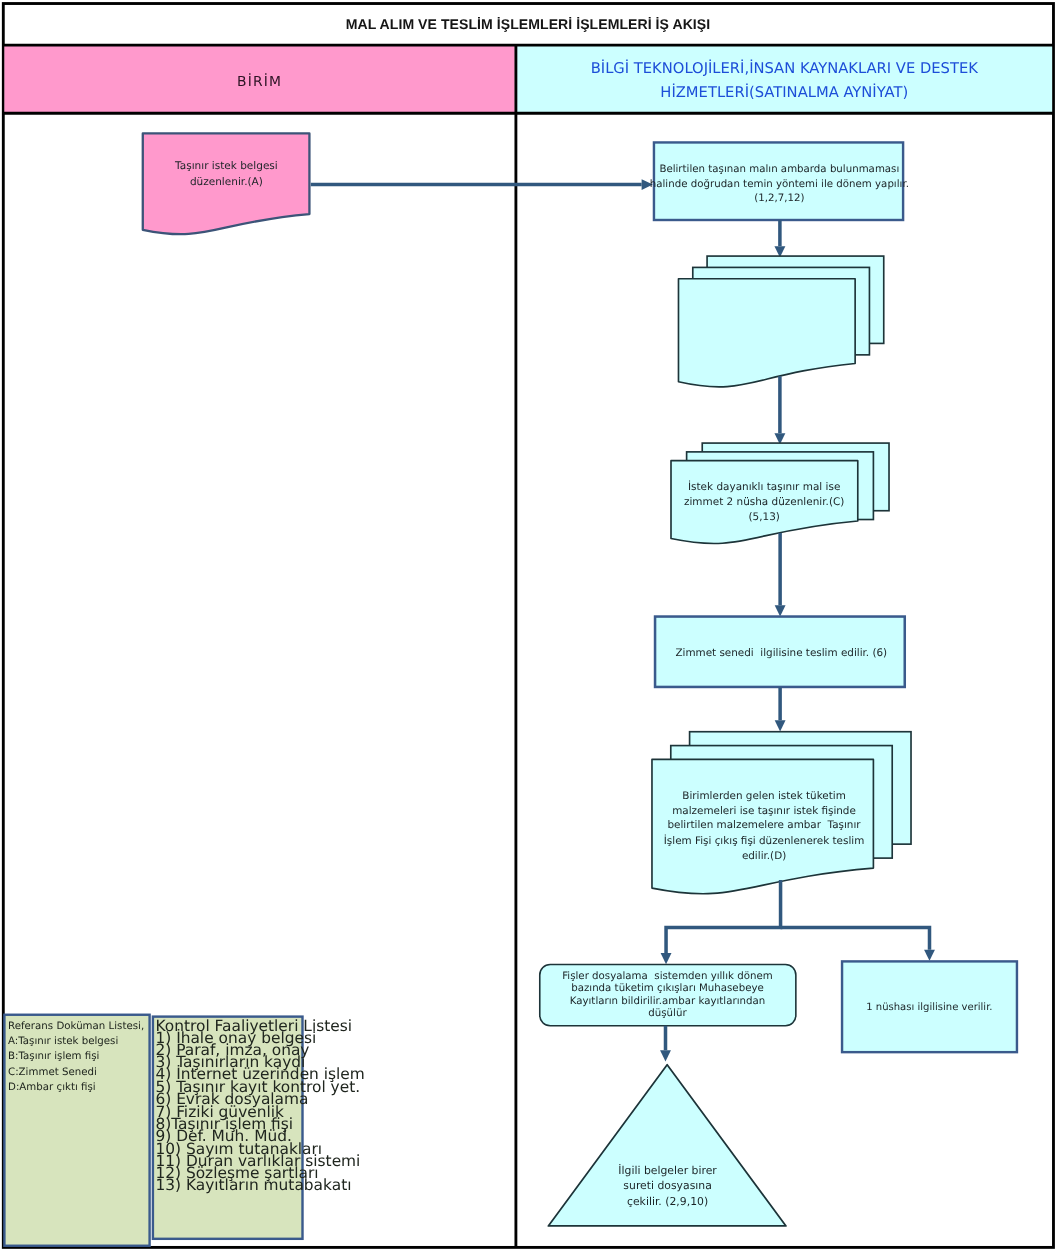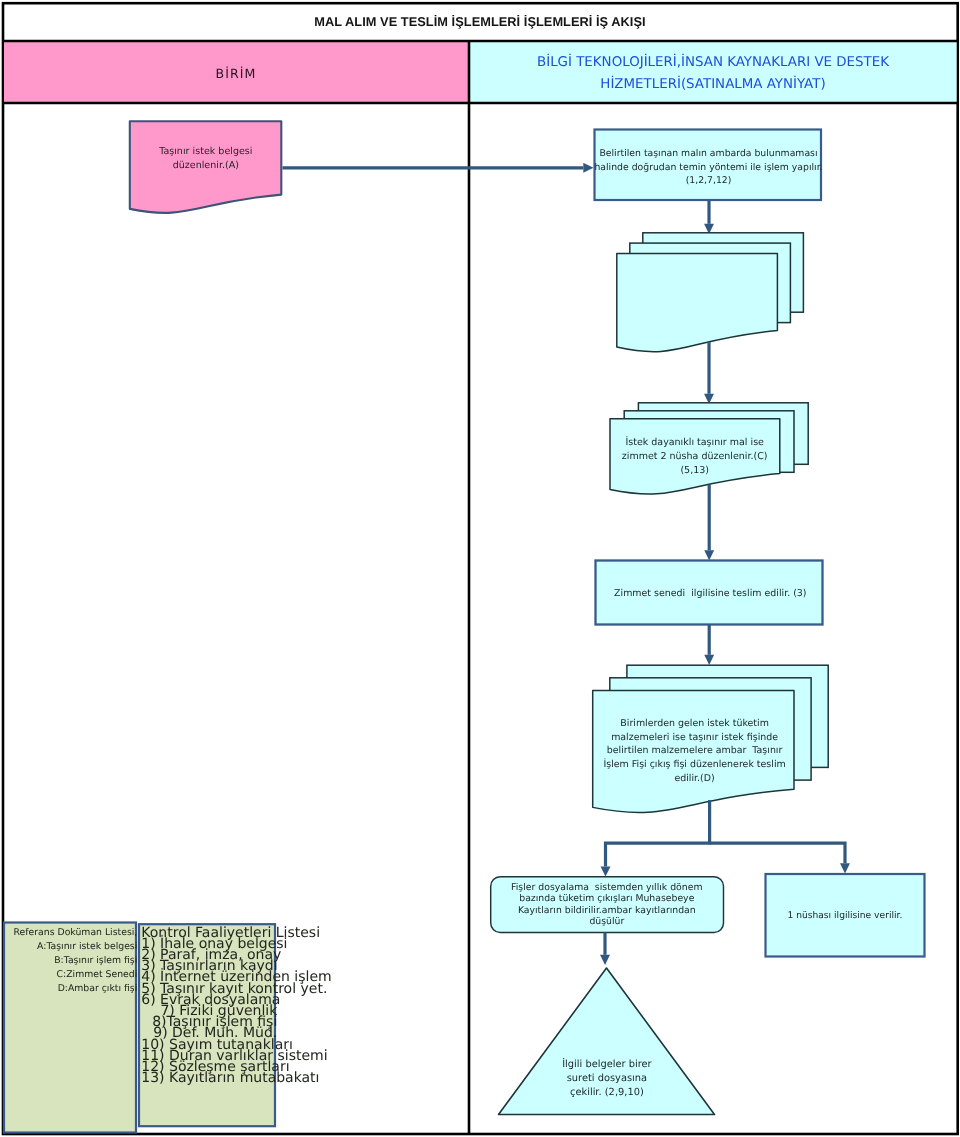--- a/index.html
+++ b/index.html
@@ -7,21 +7,21 @@
 body{width:960px;height:1137px;overflow:hidden;font-family:"DejaVu Sans",sans-serif;-webkit-font-smoothing:antialiased;text-rendering:geometricPrecision;}
 #root{position:relative;width:960px;height:1137px;background:#fff;}
 .txt{transform:translateZ(0);}
 #vector{position:absolute;left:0;top:0;}
 .txt{position:absolute;color:#231f20;white-space:pre;}
 .ctr{text-align:center;}
 #page-title{left:0;top:13.6px;width:960px;font-family:"Liberation Sans",sans-serif;font-weight:bold;font-size:12.8px;letter-spacing:0.04px;color:#161616;text-align:center;}
 #col1-label{left:4px;top:65.5px;width:464px;font-size:12.6px;letter-spacing:1.05px;color:#2d1324;text-align:center;}
 #col2-label{left:470px;top:51.8px;width:486px;font-size:13.4px;line-height:22px;color:#1d4ed8;text-align:center;}
 .node-text{font-size:9.5px;line-height:13.9px;color:#1b2326;text-align:center;}
-.listbox-text{font-size:9.3px;line-height:13.9px;color:#20261f;text-align:right;}
+.listbox-text{font-size:9.3px;line-height:13.9px;color:#20261f;text-align:left;}
 #control-list{font-size:14px;line-height:11.2px;}
 </style>
 </head>
 <body>
 
 <div id="root">
 <svg id="vector" width="960" height="1137" viewBox="0 0 960 1137" xmlns="http://www.w3.org/2000/svg">
 <defs>
   <marker id="ah" markerWidth="13" markerHeight="11" refX="0.4" refY="5.25" orient="auto" markerUnits="userSpaceOnUse">
     <path d="M0.4,0.3 L10.6,5.25 L0.4,10.2 Z" fill="#31587E"></path>
@@ -82,22 +82,22 @@
   <rect x="4" y="922.5" width="132" height="210" fill="#D7E4BD" stroke="#3A5A8C" stroke-width="2.2"></rect>
   </g>
   <g>
   <rect x="139" y="924.2" width="136" height="202" fill="#D7E4BD" stroke="#3A5A8C" stroke-width="2.2"></rect>
   </g>
 </svg>
   <div class="txt ctr" id="col1-label">BİRİM</div>
   <div class="txt ctr" id="page-title">MAL ALIM VE TESLİM İŞLEMLERİ İŞLEMLERİ İŞ AKIŞI</div>
   <div class="txt ctr" id="col2-label"><span>BİLGİ TEKNOLOJİLERİ,İNSAN KAYNAKLARI VE DESTEK</span><br><span>HİZMETLERİ(SATINALMA AYNİYAT)</span></div>
   <div class="txt ctr node-text" style="left:-4.20px;top:145.27px;width:420px;font-size:9.55px;line-height:13.90px"><span>Taşınır istek belgesi</span><br><span>düzenlenir.(A)</span></div>
-  <div class="txt ctr node-text" style="left:498.50px;top:147.31px;width:420px;font-size:9.30px;line-height:13.60px"><span>Belirtilen taşınan malın ambarda bulunmaması</span><br><span>halinde doğrudan temin yöntemi ile işlem yapılır.</span><br><span>(1,2,7,12)</span></div>
+  <div class="txt ctr node-text" style="left:498.50px;top:147.31px;width:420px;font-size:9.30px;line-height:13.60px"><span>Belirtilen taşınan malın ambarda bulunmaması</span><br><span>halinde doğrudan temin yöntemi ile dönem yapılır.</span><br><span>(1,2,7,12)</span></div>
   <div class="txt ctr node-text" style="left:484.70px;top:436.49px;width:420px;font-size:9.50px;line-height:13.90px"><span>İstek dayanıklı taşınır mal ise</span><br><span>zimmet 2 nüsha düzenlenir.(C)</span><br><span>(5,13)</span></div>
-  <div class="txt ctr node-text" style="left:500.30px;top:587.21px;width:420px;font-size:9.45px;line-height:13.90px"><span>Zimmet senedi  ilgilisine teslim edilir. (3)</span></div>
+  <div class="txt ctr node-text" style="left:500.30px;top:587.21px;width:420px;font-size:9.45px;line-height:13.90px"><span>Zimmet senedi  ilgilisine teslim edilir. (6)</span></div>
   <div class="txt ctr node-text" style="left:484.60px;top:716.61px;width:420px;font-size:9.45px;line-height:13.90px"><span>Birimlerden gelen istek tüketim</span><br><span>malzemeleri ise taşınır istek fişinde</span><br><span>belirtilen malzemelere ambar  Taşınır</span><br><span>İşlem Fişi çıkış fişi düzenlenerek teslim</span><br><span>edilir.(D)</span></div>
   <div class="txt ctr node-text" style="left:396.80px;top:881.56px;width:420px;font-size:9.30px;line-height:11.50px"><span>Fişler dosyalama  sistemden yıllık dönem</span><br><span>bazında tüketim çıkışları Muhasebeye</span><br><span>Kayıtların bildirilir.ambar kayıtlarından</span><br><span>düşülür</span></div>
   <div class="txt ctr node-text" style="left:634.90px;top:910.01px;width:420px;font-size:9.15px;line-height:13.90px"><span>1 nüshası ilgilisine verilir.</span></div>
   <div class="txt ctr node-text" style="left:396.90px;top:1058.42px;width:420px;font-size:9.85px;line-height:13.80px"><span>İlgili belgeler birer</span><br><span>sureti dosyasına</span><br><span>çekilir. (2,9,10)</span></div>
   <div class="txt listbox-text" style="left:7.3px;top:926.2px;width:130px"><span>Referans Doküman Listesi,</span><br><span>A:Taşınır istek belgesi</span><br><span>B:Taşınır işlem fişi</span><br><span>C:Zimmet Senedi</span><br><span>D:Ambar çıktı fişi</span></div>
   <div class="txt listbox-text" id="control-list" style="left:141.3px;top:927.5px;width:136px"><span>Kontrol Faaliyetleri Listesi</span><br><span>1) İhale onay belgesi</span><br><span>2) Paraf, imza, onay</span><br><span>3) Taşınırların kaydı</span><br><span>4) İnternet üzerinden işlem</span><br><span>5) Taşınır kayıt kontrol yet.</span><br><span>6) Evrak dosyalama</span><br><span>7) Fiziki güvenlik</span><br><span>8)Taşınır işlem fişi</span><br><span>9) Def. Muh. Müd.</span><br><span>10) Sayım tutanakları</span><br><span>11) Duran varlıklar sistemi</span><br><span>12) Sözleşme şartları</span><br><span>13) Kayıtların mutabakatı</span></div>
 </div>
 
 </body></html>

